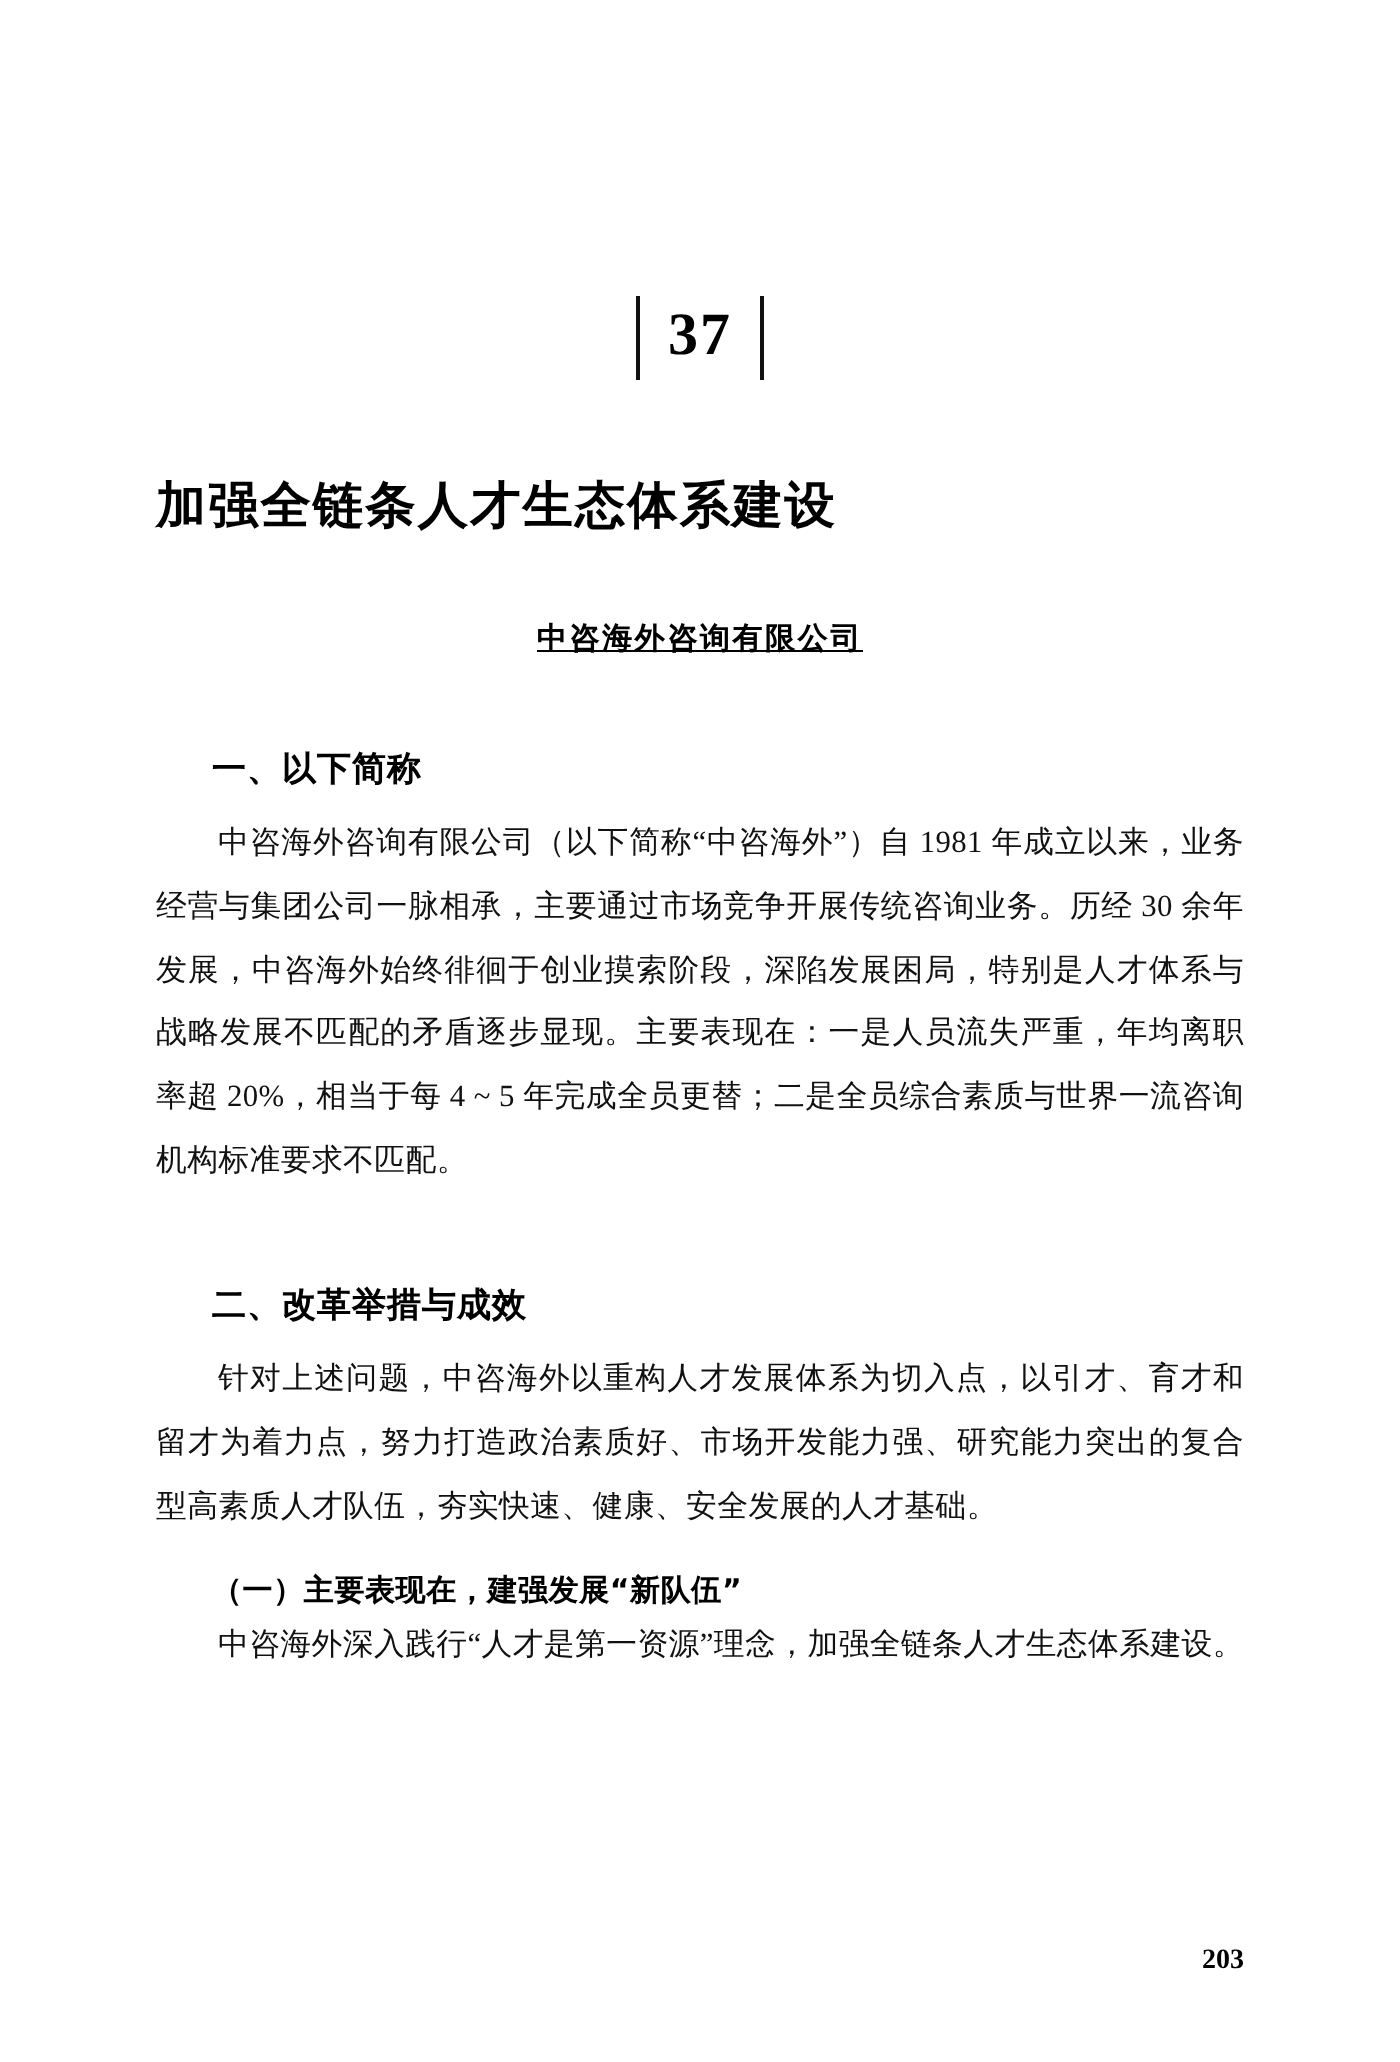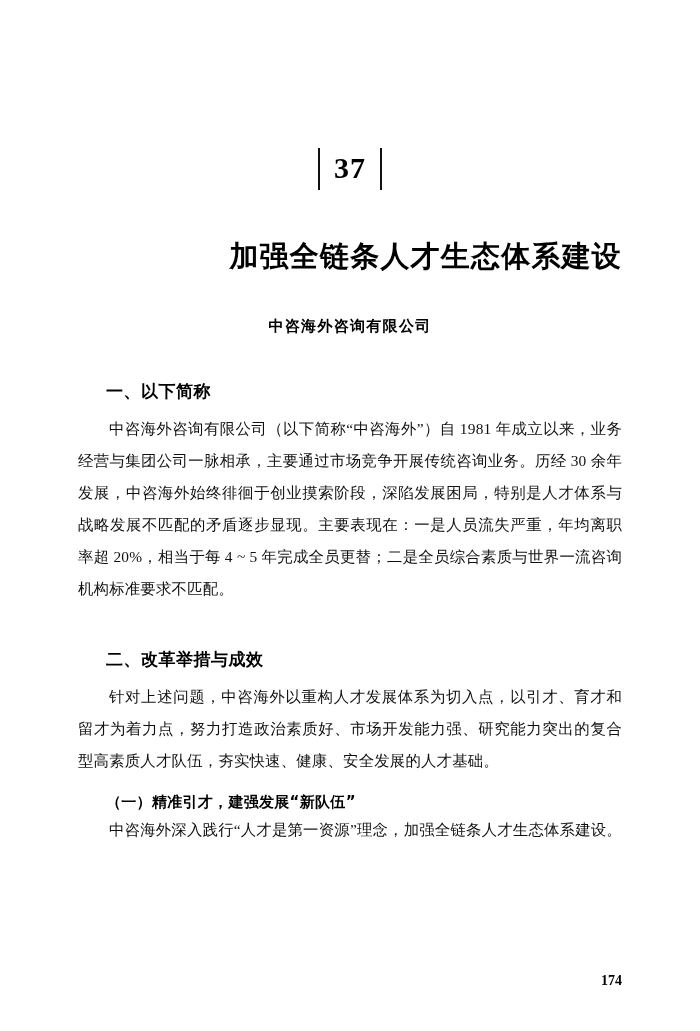--- a/index.html
+++ b/index.html
@@ -43,41 +43,42 @@
     color: #000;
     padding: 4px 14px 6px 14px;
     border-left: 2px solid #111;
     border-right: 2px solid #111;
     line-height: 1.05;
   }
 
   
   .doc-title {
     margin-top: 40px;
-    text-align: right;
+    text-align: left;
     font-family: "DejaVu Sans", "Liberation Sans", sans-serif;
     font-weight: bold;
-    font-size: 29px;
+    font-size: 25px;
     letter-spacing: 1.2px;
     line-height: 1.85;
     color: #000;
   }
   .doc-title .line2 {
     display: block;
   }
 
   
   .doc-org {
     margin-top: 34px;
     text-align: center;
     font-family: "Liberation Serif", "DejaVu Serif", serif;
     font-weight: bold;
     font-size: 15px;
     letter-spacing: 1.3px;
     color: #000;
+    text-decoration: underline;
   }
 
   
   .section-h1 {
     margin-top: 44px;
     margin-bottom: 10px;
     font-family: "DejaVu Sans", "Liberation Sans", sans-serif;
     font-weight: bold;
     font-size: 17px;
     letter-spacing: 0.5px;
@@ -134,18 +135,18 @@
   </h1>
 
   <div class="doc-org">中咨海外咨询有限公司</div>
 
   <h2 class="section-h1">一、以下简称</h2>
   <p class="body gap-after">中咨海外咨询有限公司（以下简称“中咨海外”）自 1981 年成立以来，业务经营与集团公司一脉相承，主要通过市场竞争开展传统咨询业务。历经 30 余年发展，中咨海外始终徘徊于创业摸索阶段，深陷发展困局，特别是人才体系与战略发展不匹配的矛盾逐步显现。主要表现在：一是人员流失严重，年均离职率超 20%，相当于每 4 ~ 5 年完成全员更替；二是全员综合素质与世界一流咨询机构标准要求不匹配。</p>
 
   <h2 class="section-h1">二、改革举措与成效</h2>
   <p class="body gap-after">针对上述问题，中咨海外以重构人才发展体系为切入点，以引才、育才和留才为着力点，努力打造政治素质好、市场开发能力强、研究能力突出的复合型高素质人才队伍，夯实快速、健康、安全发展的人才基础。</p>
 
-  <h3 class="section-h2">（一）精准引才，建强发展“新队伍”</h3>
+  <h3 class="section-h2">（一）主要表现在，建强发展“新队伍”</h3>
   <p class="body">中咨海外深入践行“人才是第一资源”理念，加强全链条人才生态体系建设。</p>
 
-  <div class="page-number">174</div>
+  <div class="page-number">203</div>
 
 </div>
 
 </body></html>

